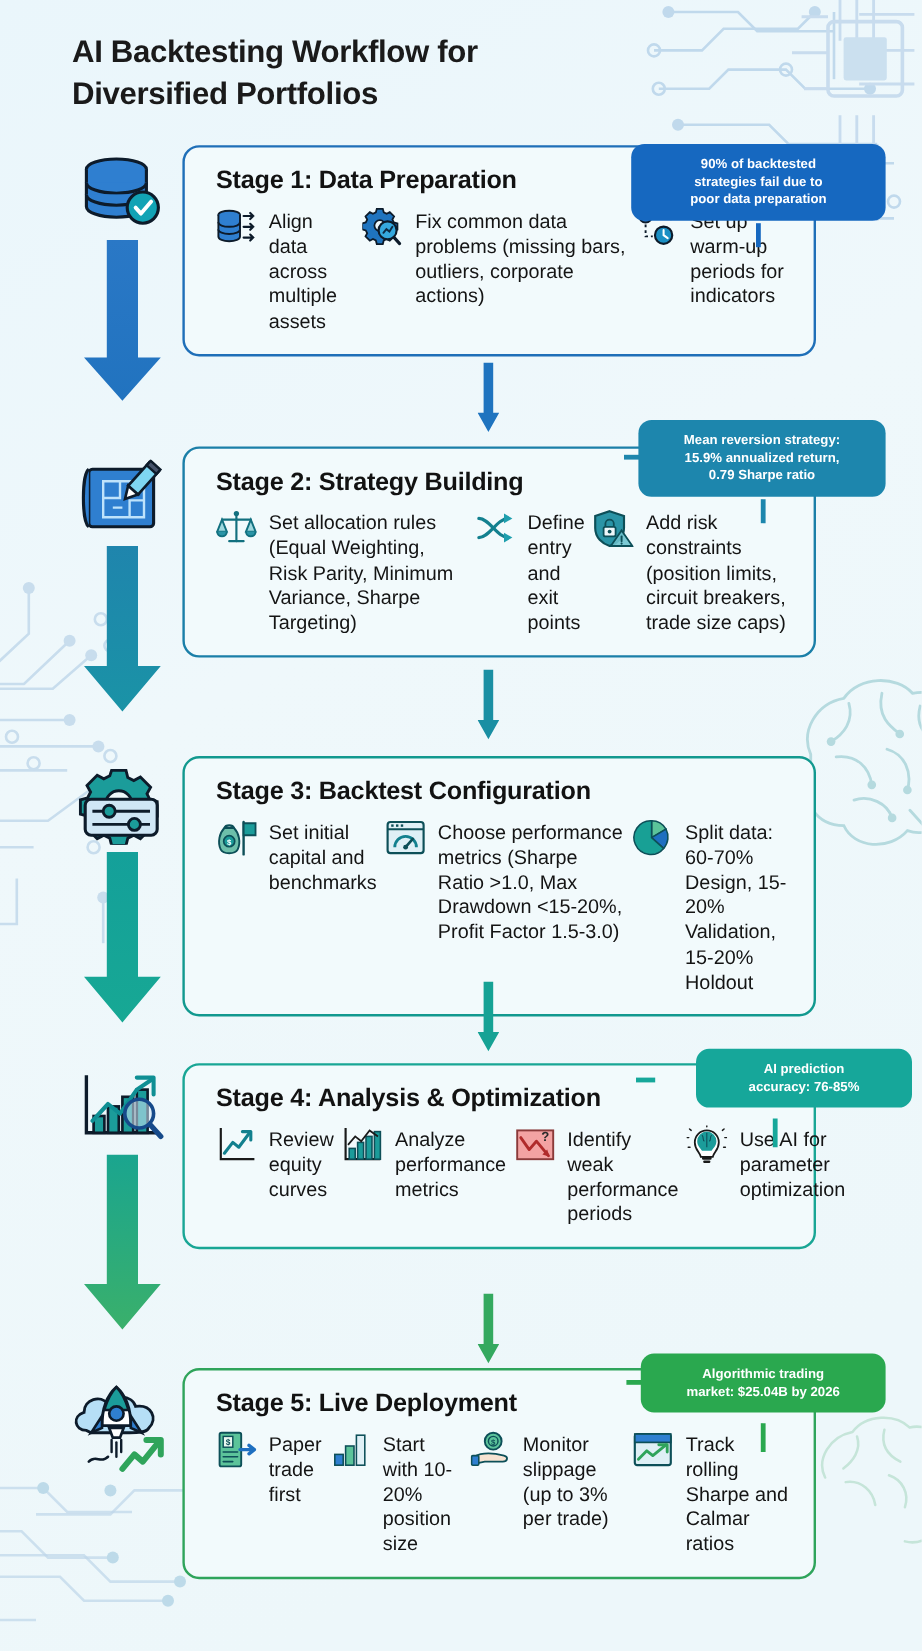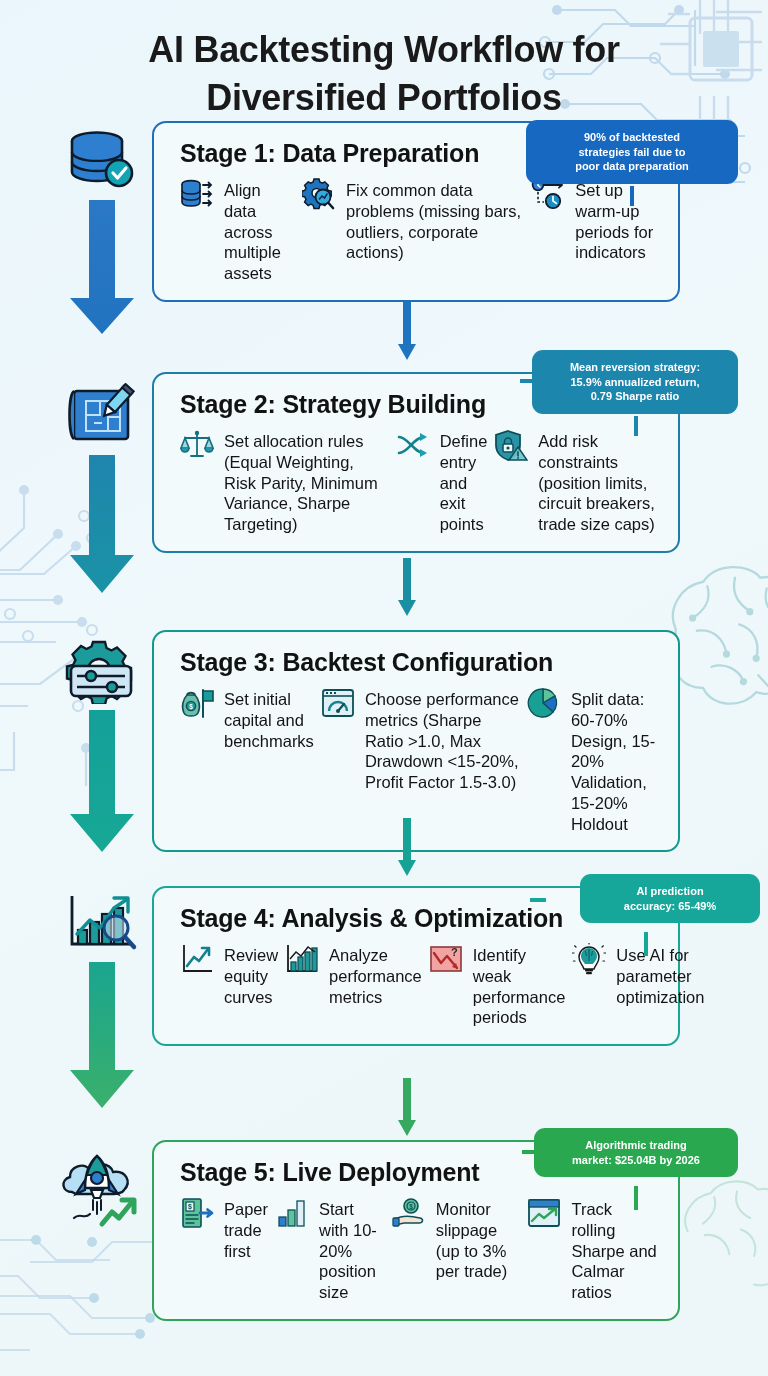--- a/index.html
+++ b/index.html
@@ -33,22 +33,21 @@
     height: 1376px;
     z-index: 2;
   }
 
   
   .title {
     position: absolute;
     top: 26px;
     left: 60px;
     width: 648px;
-    text-align: center;
-    font-size: 36px;
+    font-size: 26px;
     font-weight: bold;
     line-height: 1.33;
     color: #1a1a1a;
     letter-spacing: -0.3px;
   }
 
   .left-rail {
     position: absolute;
     left: 56px;
     top: 0;
@@ -71,21 +70,21 @@
     border: 2.5px solid #1f6fb8;
     padding: 16px 18px 16px 26px;
   }
   .card.c1 { border-color: #1f6fb8; }
   .card.c2 { border-color: #1b7fa8; }
   .card.c3 { border-color: #12998f; }
   .card.c4 { border-color: #19a695; }
   .card.c5 { border-color: #2fa45b; }
 
   .card-title {
-    font-size: 25px;
+    font-size: 21px;
     font-weight: bold;
     color: #121212;
     margin-bottom: 9px;
     letter-spacing: -0.2px;
   }
 
   .bullets { display: flex; flex-direction: row; gap: 7px; }
 
   .bullet {
     display: flex;
@@ -634,21 +633,21 @@
               <path d="M31 18 H32.5"></path>
           </g>
         </svg>
         <div class="b-text">Use AI for parameter optimization</div>
       </div>
     </div>
   </div>
 
   <div class="callout b3" style="top:874px; left:580px; width:180px;">
     <div>AI prediction</div>
-    <div>accuracy: 65-49%</div>
+    <div>accuracy: 76-85%</div>
   </div>
 
   <div class="card c5" style="top:1140px;">
     <div class="card-title">Stage 5: Live Deployment</div>
     <div class="bullets">
 
       <div class="bullet">
         <svg class="b-icon" viewBox="0 0 34 32">
           <rect x="3" y="2" width="18" height="28" rx="1.6" fill="#5cc39a" stroke="#0d4f58" stroke-width="1.6"></rect>
           <rect x="6" y="5" width="8" height="9" fill="#eaf7f0" stroke="#0d4f58" stroke-width="1.2"></rect>

